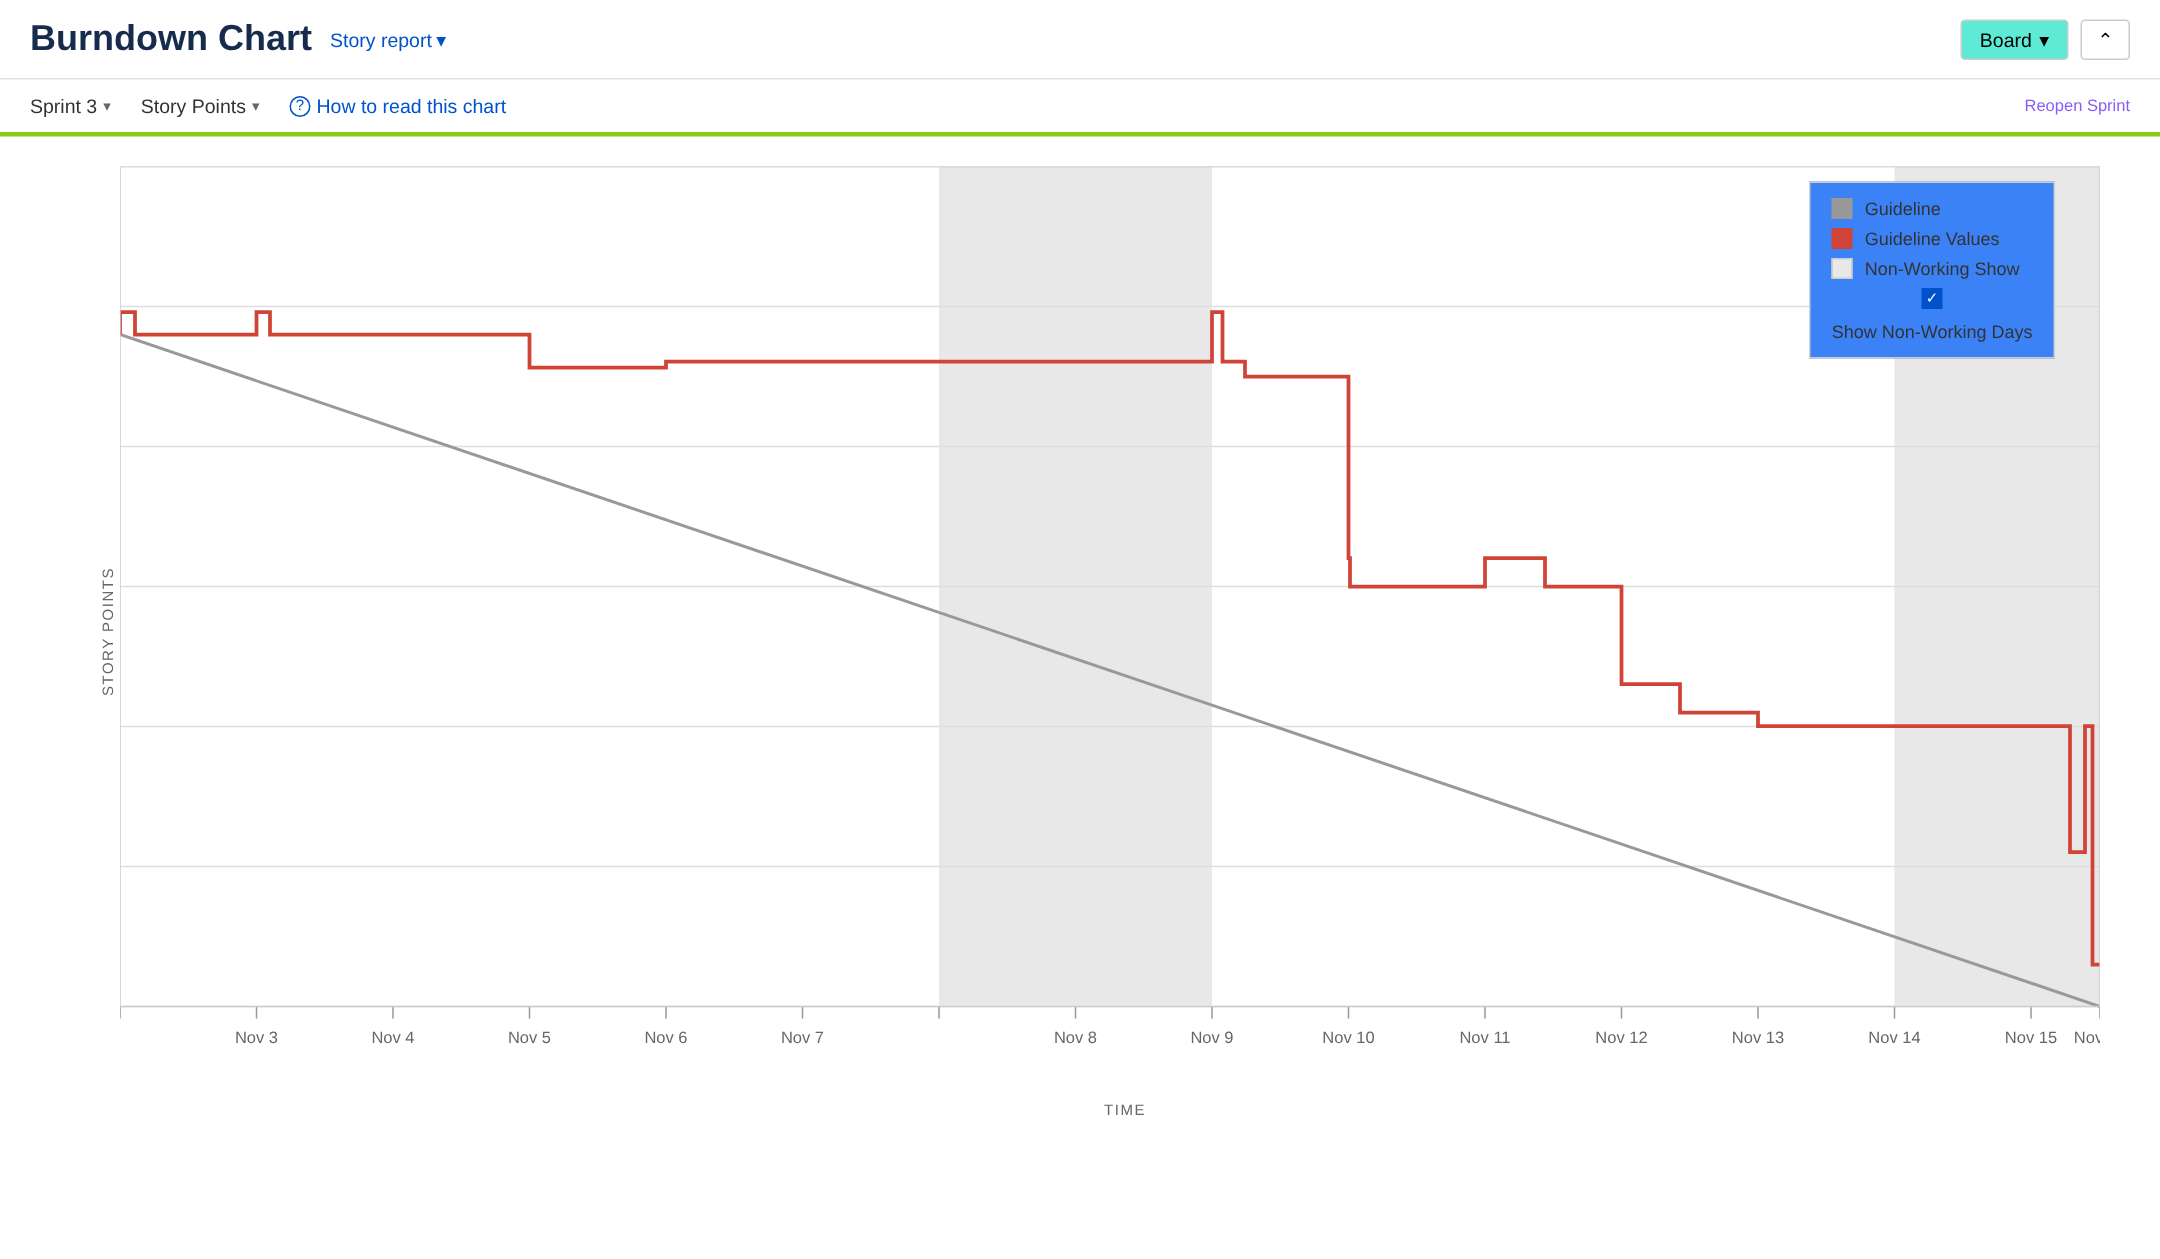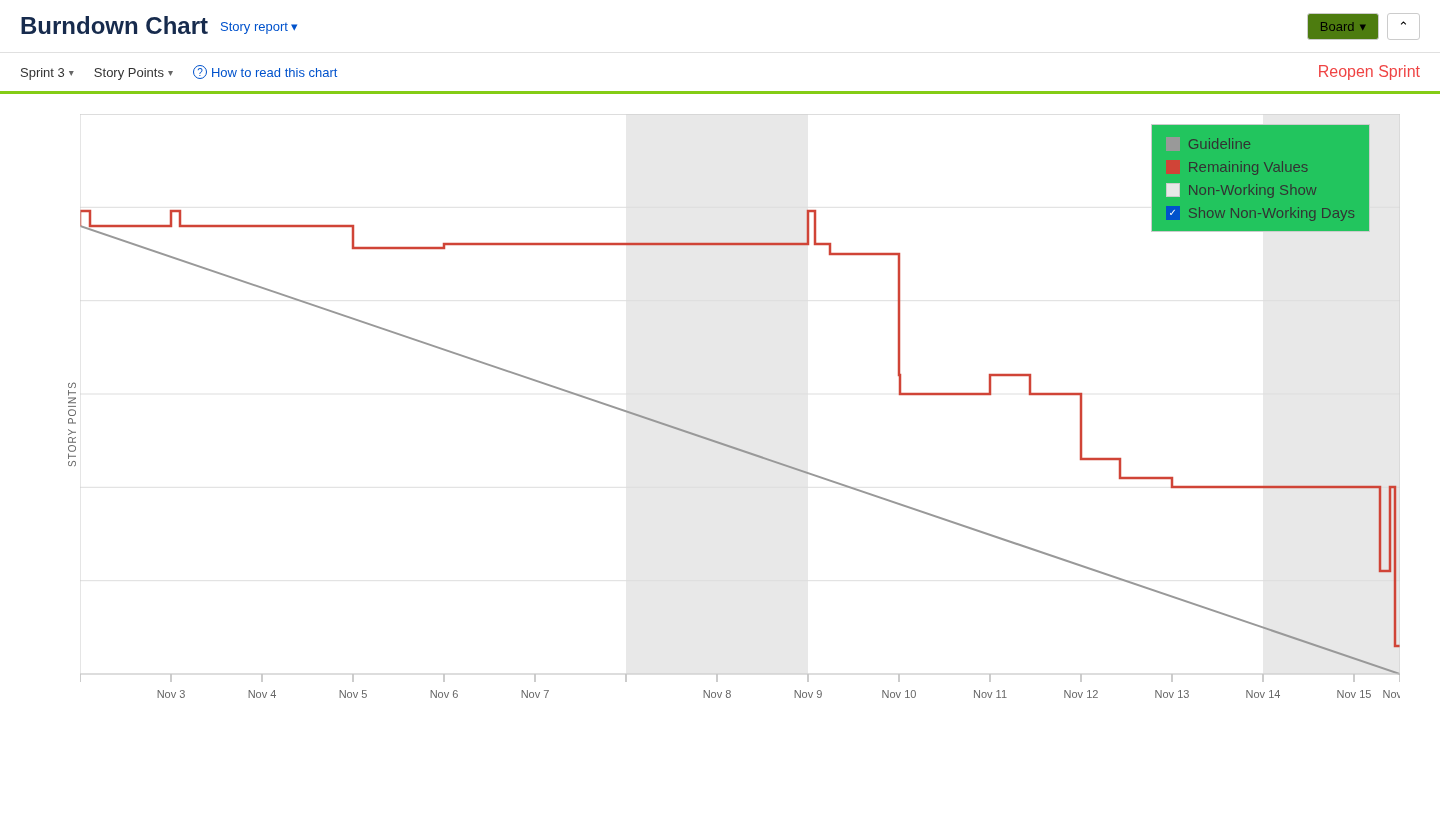--- a/index.html
+++ b/index.html
@@ -32,21 +32,21 @@
       align-items: center;
       gap: 3px;
     }
     .header-right {
       display: flex;
       align-items: center;
       gap: 8px;
     }
     .board-btn {
       border: 1px solid #ccc;
-      background: #4d7c0f;
+      background: #5eead4;
       border-radius: 3px;
       padding: 5px 12px;
       font-size: 13px;
       cursor: pointer;
       display: flex;
       align-items: flex-start;
       gap: 5px;
     }
     .collapse-btn {
       border: 1px solid #ccc;
@@ -89,22 +89,22 @@
       cursor: pointer;
       display: flex;
       align-items: center;
       gap: 4px;
       background: none;
       border: none;
     }
     .reopen-btn {
       background: none;
       border: none;
-      color: #ef4444;
-      font-size: 16px;
+      color: #8b5cf6;
+      font-size: 11px;
       cursor: pointer;
       font-weight: 500;
     }
 
     .chart-container {
       padding: 20px 20px 40px 20px;
       position: relative;
     }
 
     .chart-area {
@@ -128,31 +128,31 @@
     svg.chart-svg {
       width: 100%;
       display: block;
     }
 
     .legend {
       position: absolute;
       top: 10px;
       right: 30px;
       border: 1px solid #ccc;
-      background: #22c55e;
+      background: #3b82f6;
       padding: 10px 14px;
-      font-size: 15px;
+      font-size: 12px;
     }
     .legend-item {
       display: flex;
       align-items: center;
       gap: 8px;
       margin-bottom: 6px;
     }
-    .legend-item:last-child { margin-bottom: 0; }
+    .legend-item:last-child { margin-bottom: 0; flex-direction: column; }
     .legend-swatch {
       width: 14px;
       height: 14px;
       flex-shrink: 0;
     }
     .legend-swatch.gray { background: #999; }
     .legend-swatch.red { background: #D04437; }
     .legend-swatch.light { background: #e8e8e8; border: 1px solid #ccc; }
     .legend-checkbox {
       width: 14px;
@@ -330,26 +330,27 @@
       <rect x="0" y="0" width="1320" height="560" fill="none" stroke="#ccc" stroke-width="1"></rect>
     </svg>
 
     <div class="legend">
       <div class="legend-item">
         <div class="legend-swatch gray"></div>
         <span>Guideline</span>
       </div>
       <div class="legend-item">
         <div class="legend-swatch red"></div>
-        <span>Remaining Values</span>
+        <span>Guideline Values</span>
       </div>
       <div class="legend-item">
         <div class="legend-swatch light"></div>
         <span>Non-Working Show</span>
       </div>
       <div class="legend-item">
         <div class="legend-checkbox"></div>
         <span>Show Non-Working Days</span>
       </div>
     </div>
   </div>
 
+  <div class="x-axis-label">TIME</div>
 </div>
 
 </body></html>

